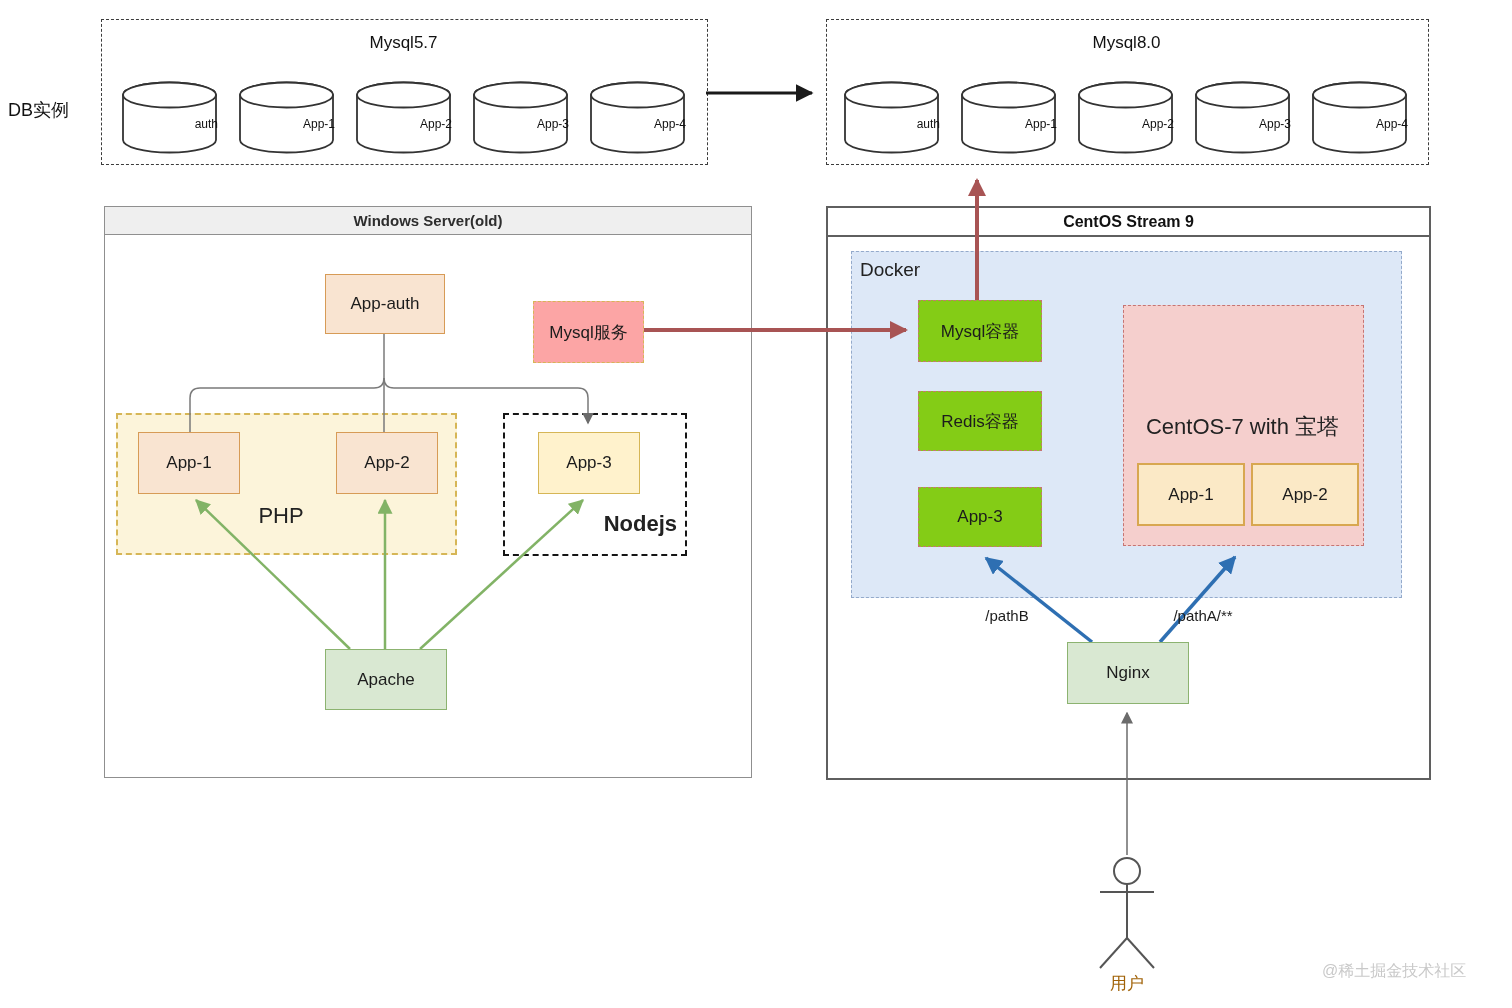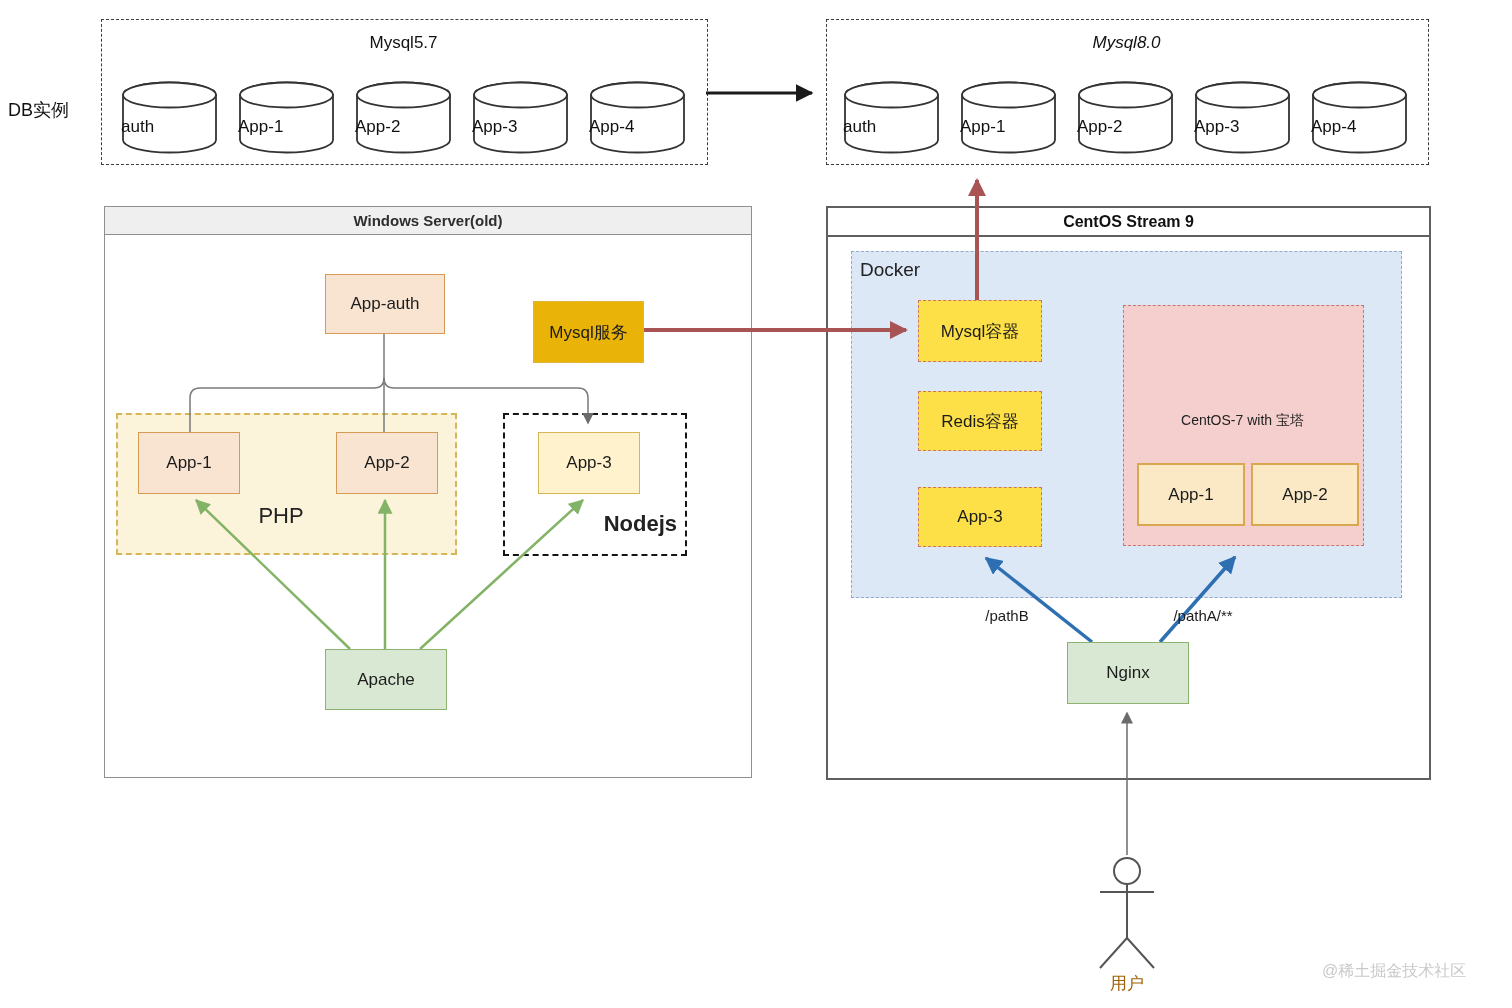--- a/index.html
+++ b/index.html
@@ -5,63 +5,63 @@
   html,body{margin:0;padding:0;background:#fff;}
   .canvas{
     position:relative;width:1512px;height:1008px;background:#ffffff;overflow:hidden;
     font-family:"Liberation Sans","DejaVu Sans",sans-serif;color:#1f1f1f;
   }
   
   .db-group{position:absolute;border:1.5px dashed #3c3c3c;background:#fff;z-index:0;}
   .db-title{position:absolute;text-align:center;font-size:17px;color:#111;z-index:4;}
   .cyl{position:absolute;width:97px;height:75px;z-index:3;}
   .cyl svg{position:absolute;left:0;top:0;}
-  .cyl-label{position:absolute;left:0;right:0;top:37px;text-align:left;font-size:17px;color:#111;}
+  .cyl-label{position:absolute;left:0;right:0;top:37px;text-align:right;font-size:12px;color:#111;}
   
   .container{position:absolute;background:#fff;z-index:0;}
   .container.win{border:1.5px solid #8f8f8f;}
   .container.cos{border:2px solid #5f5f5f;}
   .hdr{height:27px;display:flex;align-items:center;justify-content:center;font-weight:bold;}
   .win .hdr{background:#efefef;border-bottom:1.5px solid #8f8f8f;font-size:15px;color:#2e2e2e;}
   .cos .hdr{background:#ffffff;border-bottom:2px solid #5f5f5f;font-size:16px;color:#111;}
   
   .zone{position:absolute;z-index:1;}
   .php-zone{background:#fcf4da;border:2px dashed #d6b656;}
   .nodejs-zone{background:#ffffff;border:2.5px dashed #151515;}
   .docker-zone{background:#dde8f7;border:1.5px dashed #94aacb;}
   .baota-zone{background:#f5cfcd;border:1.5px dashed #c67573;}
   .zone-label{position:absolute;z-index:4;color:#222;}
   
   .node{position:absolute;display:flex;align-items:center;justify-content:center;
         font-size:17px;color:#1c1c1c;z-index:3;text-align:center;}
   .peach{background:#f9e4d1;border:1.5px solid #d79b56;}
   .yellow{background:#fff2cc;border:1.5px solid #d6b656;}
-  .yellow-dashed{background:#eab308;border:1.5px dashed #d6b656;}
+  .yellow-dashed{background:#fca5a5;border:1.5px dashed #d6b656;}
   .green{background:#d9e8d2;border:1.5px solid #8cb370;}
-  .pink-dashed{background:#fde047;border:1.5px dashed #c67573;text-align:right;}
+  .pink-dashed{background:#84cc16;border:1.5px dashed #c67573;text-align:right;}
   .tan{background:#fbe9c6;border:2px solid #d8a750;}
   
   .side-label{position:absolute;font-size:18px;color:#111;z-index:4;}
   .route-label{position:absolute;width:110px;text-align:center;font-size:15px;color:#1c1c1c;z-index:4;}
   .user-label{position:absolute;width:80px;text-align:center;font-size:17px;color:#a16207;z-index:4;}
   .watermark{position:absolute;font-size:16px;color:#c9c9c9;z-index:4;}
   svg.overlay{position:absolute;left:0;top:0;z-index:2;}
 </style>
 </head>
 <body>
 
 <div class="canvas">
 
   <span class="side-label" style="left:8px;top:98px;">DB实例</span>
 
   <div class="db-group" style="left:101px;top:19px;width:605px;height:144px;"></div>
   <span class="db-title" style="left:101px;top:33px;width:605px;">Mysql5.7</span>
 
   <div class="db-group" style="left:826px;top:19px;width:601px;height:144px;"></div>
-  <span class="db-title" style="left:826px;top:33px;width:601px;font-style:italic;">Mysql8.0</span>
+  <span class="db-title" style="left:826px;top:33px;width:601px;">Mysql8.0</span>
 
   <div class="cyl" style="left:121px;top:80px;">
     <svg width="97" height="75" viewBox="0 0 97 75">
       <path d="M2,15 a46.5,12.5 0 0 1 93,0 v45 a46.5,12.5 0 0 1 -93,0 z" fill="#fff" stroke="#333" stroke-width="1.8"></path>
       <ellipse cx="48.5" cy="15" rx="46.5" ry="12.5" fill="#fff" stroke="#333" stroke-width="1.8"></ellipse>
     </svg>
     <span class="cyl-label">auth</span>
   </div>
   <div class="cyl" style="left:238px;top:80px;">
     <svg width="97" height="75" viewBox="0 0 97 75">
@@ -143,21 +143,21 @@
   <div class="container cos" style="left:826px;top:206px;width:601px;height:570px;">
     <div class="hdr">
       <span>CentOS Stream 9</span>
     </div>
   </div>
 
   <div class="zone docker-zone" style="left:851px;top:251px;width:549px;height:345px;"></div>
   <span class="zone-label" style="left:860px;top:259px;font-size:19px;">Docker</span>
 
   <div class="zone baota-zone" style="left:1123px;top:305px;width:239px;height:239px;"></div>
-  <span class="zone-label" style="left:1123px;top:412px;width:239px;text-align:center;font-size:14px;">CentOS-7 with 宝塔</span>
+  <span class="zone-label" style="left:1123px;top:412px;width:239px;text-align:center;font-size:22px;">CentOS-7 with 宝塔</span>
 
   <svg class="overlay" width="1512" height="1008" viewBox="0 0 1512 1008">
     <defs>
       <marker id="arr-black" markerWidth="6" markerHeight="6" refX="5.5" refY="3" orient="auto" markerUnits="strokeWidth">
         <path d="M0,0 L6,3 L0,6 z" fill="#1a1a1a"></path>
       </marker>
       <marker id="arr-gray" markerWidth="8" markerHeight="8" refX="7" refY="4" orient="auto" markerUnits="strokeWidth">
         <path d="M0,0 L8,4 L0,8 z" fill="#6b6b6b"></path>
       </marker>
       <marker id="arr-green" markerWidth="6" markerHeight="6" refX="5.5" refY="3" orient="auto" markerUnits="strokeWidth">

